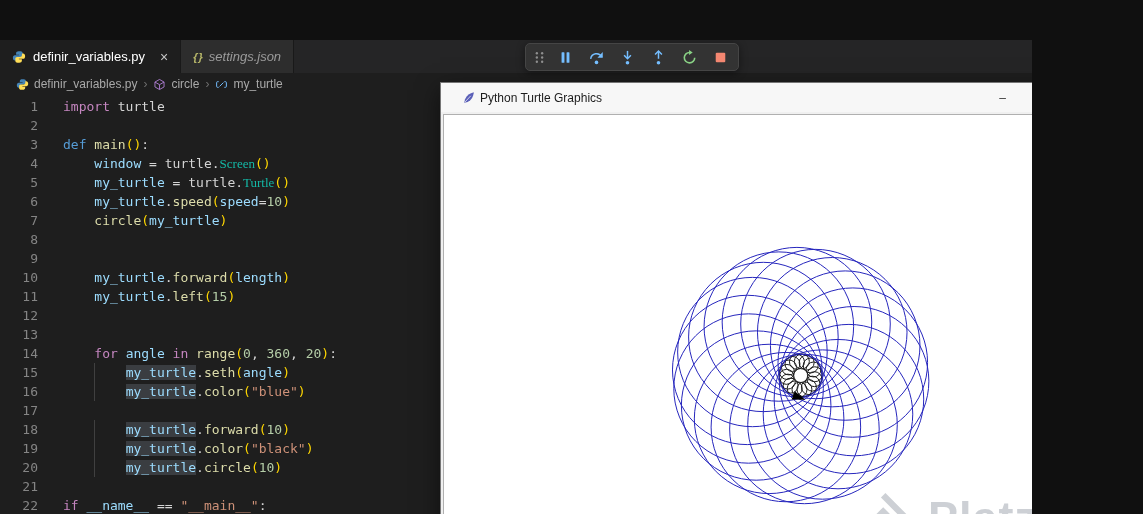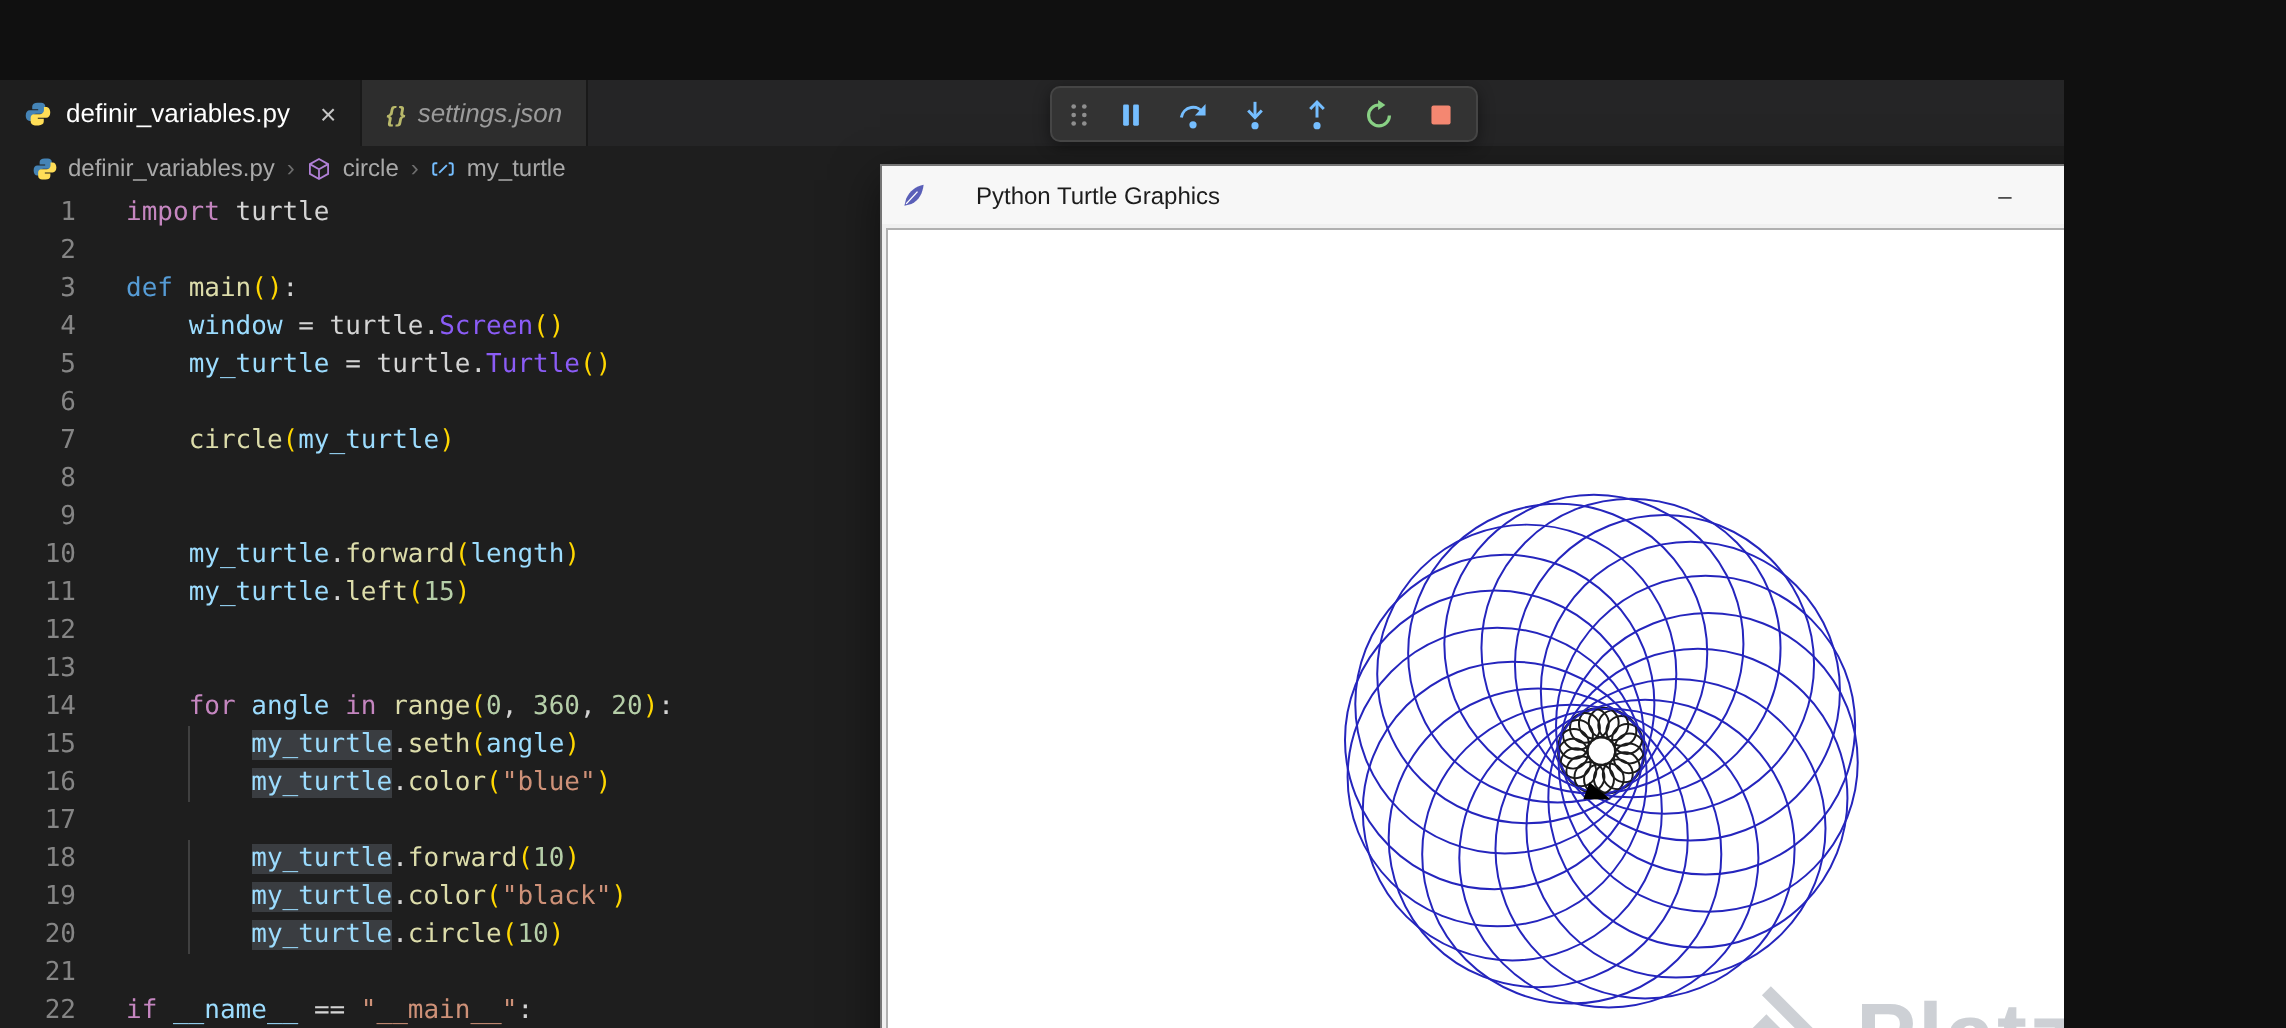--- a/index.html
+++ b/index.html
@@ -36,35 +36,35 @@
   
   .editor { position:absolute; top:55px; left:0; right:0; bottom:0; padding-top:2px;
     font-family:"DejaVu Sans Mono", monospace; font-size:13px; line-height:19px; z-index:1; }
   .code-line { display:flex; height:19px; white-space:pre; }
   .gutter { flex:0 0 38px; text-align:right; color:#858585; user-select:none; }
   .line-content { position:relative; padding-left:25px; color:#d4d4d4; }
   .indent-guide { position:absolute; top:0; bottom:0; left:calc(25px + 4ch); width:1px; background:#404040; }
   .tk-kw  { color:#C586C0; }
   .tk-def { color:#569CD6; }
   .tk-fn  { color:#DCDCAA; }
-  .tk-cls { color:#8b5cf6; }
+  .tk-cls { color:#14b8a6;font-family:Liberation Serif, serif; }
   .tk-var { color:#9CDCFE; }
   .tk-num { color:#B5CEA8; }
   .tk-str { color:#CE9178; }
   .tk-pl  { color:#D4D4D4; }
   .tk-br  { color:#ffd700; }
   .hl-occ { background:#3a3d41; }
   .hl-sel { background:#3a3d41; outline:1px solid #84888c; }
 
   
   .turtle-window { position:absolute; left:440px; top:42px; width:676px; height:478px;
     background:#f0f0f0; border:1px solid #767676; box-shadow:0 8px 22px rgba(0,0,0,.5);
     z-index:20; display:flex; flex-direction:column; }
   .tw-titlebar { height:29px; background:#f7f7f7; display:flex; align-items:center;
-    padding-left:9px; gap:24px; flex:0 0 29px; }
+    padding-left:21px; gap:4px; flex:0 0 29px; }
   .tw-titlebar svg { width:14px; height:14px; display:block; }
   .tw-title { font-size:12px; color:#1c1c1c; }
   .tw-controls { margin-left:auto; display:flex; height:100%; }
   .tw-btn { width:45px; display:flex; align-items:center; justify-content:center;
     color:#3a3a3a; font-size:12px; cursor:pointer; }
   .tw-canvas { flex:1; background:#ffffff; margin:2px; border:1px solid #b0b0b0; position:relative; overflow:hidden; }
   .tw-canvas svg { position:absolute; inset:0; width:100%; height:100%; }
 
   
   .watermark { position:absolute; right:-6px; bottom:6px; z-index:60; display:flex; align-items:center;
@@ -203,21 +203,21 @@
       </span>
     </div>
 
   <div class="editor">
     <div>
         <div class="code-line"><span class="gutter">1</span><span class="line-content"><span class="tk-kw">import</span><span class="tk-pl"> turtle</span></span></div>
         <div class="code-line"><span class="gutter">2</span><span class="line-content"></span></div>
         <div class="code-line"><span class="gutter">3</span><span class="line-content"><span class="tk-def">def</span><span class="tk-pl"> </span><span class="tk-fn">main</span><span class="tk-br">(</span><span class="tk-br">)</span><span class="tk-pl">:</span></span></div>
         <div class="code-line"><span class="gutter">4</span><span class="line-content"><span class="tk-pl">    </span><span class="tk-var">window</span><span class="tk-pl"> = </span><span class="tk-pl">turtle</span><span class="tk-pl">.</span><span class="tk-cls">Screen</span><span class="tk-br">(</span><span class="tk-br">)</span></span></div>
         <div class="code-line"><span class="gutter">5</span><span class="line-content"><span class="tk-pl">    </span><span class="tk-var">my_turtle</span><span class="tk-pl"> = </span><span class="tk-pl">turtle</span><span class="tk-pl">.</span><span class="tk-cls">Turtle</span><span class="tk-br">(</span><span class="tk-br">)</span></span></div>
-        <div class="code-line"><span class="gutter">6</span></div>
+        <div class="code-line"><span class="gutter">6</span><span class="line-content"><span class="tk-pl">    </span><span class="tk-var">my_turtle</span><span class="tk-pl">.</span><span class="tk-fn">speed</span><span class="tk-br">(</span><span class="tk-var">speed</span><span class="tk-pl">=</span><span class="tk-num">10</span><span class="tk-br">)</span></span></div>
         <div class="code-line"><span class="gutter">7</span><span class="line-content"><span class="tk-pl">    </span><span class="tk-fn">circle</span><span class="tk-br">(</span><span class="tk-var">my_turtle</span><span class="tk-br">)</span></span></div>
         <div class="code-line"><span class="gutter">8</span><span class="line-content"></span></div>
         <div class="code-line"><span class="gutter">9</span></div>
         <div class="code-line"><span class="gutter">10</span><span class="line-content"><span class="tk-pl">    </span><span class="tk-var">my_turtle</span><span class="tk-pl">.</span><span class="tk-fn">forward</span><span class="tk-br">(</span><span class="tk-var">length</span><span class="tk-br">)</span></span></div>
         <div class="code-line"><span class="gutter">11</span><span class="line-content"><span class="tk-pl">    </span><span class="tk-var">my_turtle</span><span class="tk-pl">.</span><span class="tk-fn">left</span><span class="tk-br">(</span><span class="tk-num">15</span><span class="tk-br">)</span></span></div>
         <div class="code-line"><span class="gutter">12</span><span class="line-content"></span></div>
         <div class="code-line"><span class="gutter">13</span></div>
         <div class="code-line"><span class="gutter">14</span><span class="line-content"><span class="tk-pl">    </span><span class="tk-kw">for</span><span class="tk-pl"> </span><span class="tk-var">angle</span><span class="tk-pl"> </span><span class="tk-kw">in</span><span class="tk-pl"> </span><span class="tk-fn">range</span><span class="tk-br">(</span><span class="tk-num">0</span><span class="tk-pl">, </span><span class="tk-num">360</span><span class="tk-pl">, </span><span class="tk-num">20</span><span class="tk-br">)</span><span class="tk-pl">:</span></span></div>
         <div class="code-line"><span class="gutter">15</span><span class="line-content"><span class="indent-guide"></span><span class="tk-pl">        </span><span class="tk-var hl-occ">my_turtle</span><span class="tk-pl">.</span><span class="tk-fn">seth</span><span class="tk-br">(</span><span class="tk-var">angle</span><span class="tk-br">)</span></span></div>
         <div class="code-line"><span class="gutter">16</span><span class="line-content"><span class="indent-guide"></span><span class="tk-pl">        </span><span class="tk-var hl-occ">my_turtle</span><span class="tk-pl">.</span><span class="tk-fn">color</span><span class="tk-br">(</span><span class="tk-str">"blue"</span><span class="tk-br">)</span></span></div>

